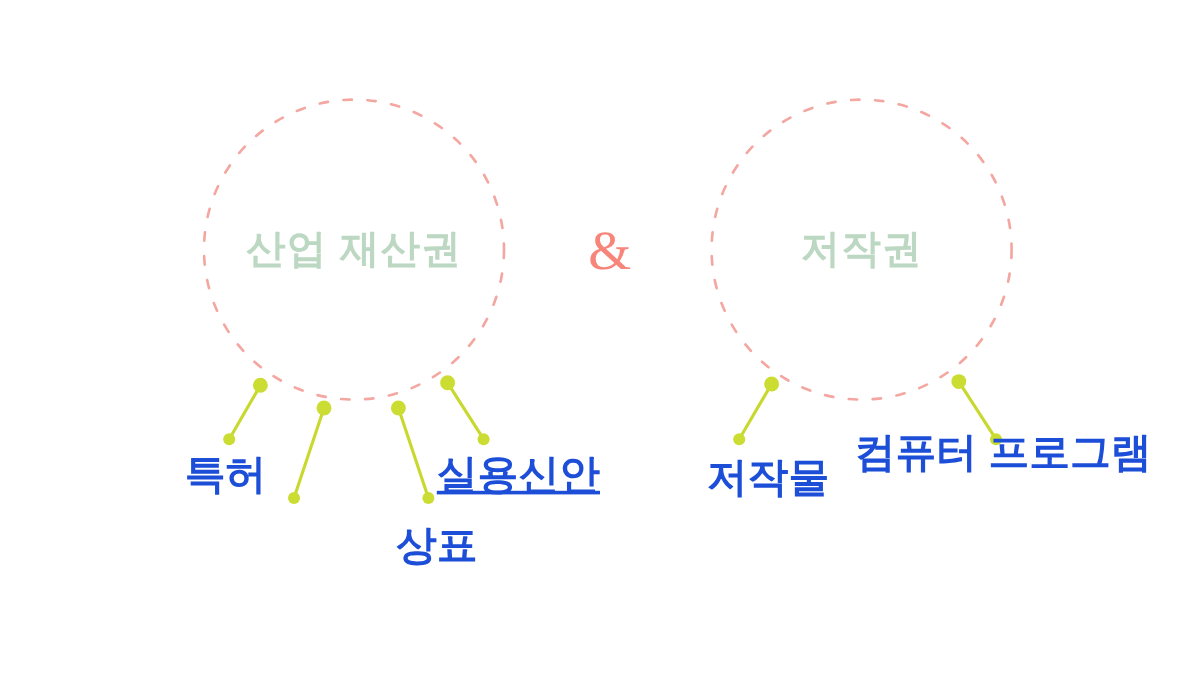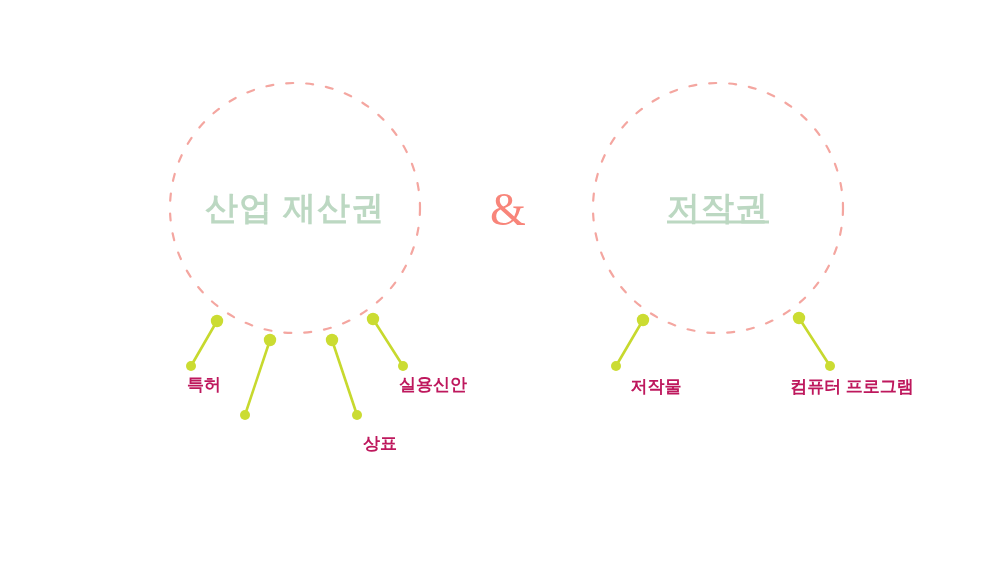--- a/index.html
+++ b/index.html
@@ -42,25 +42,24 @@
     transform: translate(-50%, -50%);
     font-size: 46px;
     font-weight: normal;
     color: #f8857a;
     font-family: "Liberation Serif", "DejaVu Serif", serif;
   }
   .leaf-label {
     position: absolute;
     transform: translate(-50%, 0);
     white-space: nowrap;
-    font-size: 17px;
+    font-size: 34px;
     font-weight: bold;
-    color: #be185d;
+    color: #1d4ed8;
     letter-spacing: 0px;
-    margin-left: 16px;
   }
 </style>
 </head>
 <body>
 
 <div id="stage">
 
   <svg id="diagram-svg" viewBox="0 0 1000 563" xmlns="http://www.w3.org/2000/svg">
 
     <circle cx="295" cy="208" r="125" fill="none" stroke="#f4a6a0" stroke-width="2.2" stroke-dasharray="7 13" stroke-linecap="round"></circle>
@@ -99,28 +98,28 @@
 
     <g>
       <line x1="799" y1="318" x2="830" y2="366" stroke="#c7d92e" stroke-width="2.6" stroke-linecap="round"></line>
       <circle cx="799" cy="318" r="6.2" fill="#cbdc32"></circle>
       <circle cx="830" cy="366" r="5" fill="#cbdc32"></circle>
     </g>
   </svg>
 
   <div class="circle-title" style="left:295px; top:208px;">산업 재산권</div>
 
-  <div class="circle-title" style="left:718px; top:208px;text-decoration:underline;">저작권</div>
+  <div class="circle-title" style="left:718px; top:208px;">저작권</div>
 
   <div class="amp-symbol" style="left:508px; top:209px;">&amp;</div>
 
   <div class="leaf-label" style="left:188px; top:373px;">특허</div>
 
 
   <div class="leaf-label" style="left:364px; top:432px;">상표</div>
 
-  <div class="leaf-label" style="left:417px; top:373px;">실용신안</div>
+  <div class="leaf-label" style="left:432px; top:373px;text-decoration:underline;">실용신안</div>
 
   <div class="leaf-label" style="left:640px; top:375px;">저작물</div>
 
-  <div class="leaf-label" style="left:836px; top:375px;">컴퓨터 프로그램</div>
+  <div class="leaf-label" style="left:836px; top:354px;">컴퓨터 프로그램</div>
 
 </div>
 
 </body></html>

